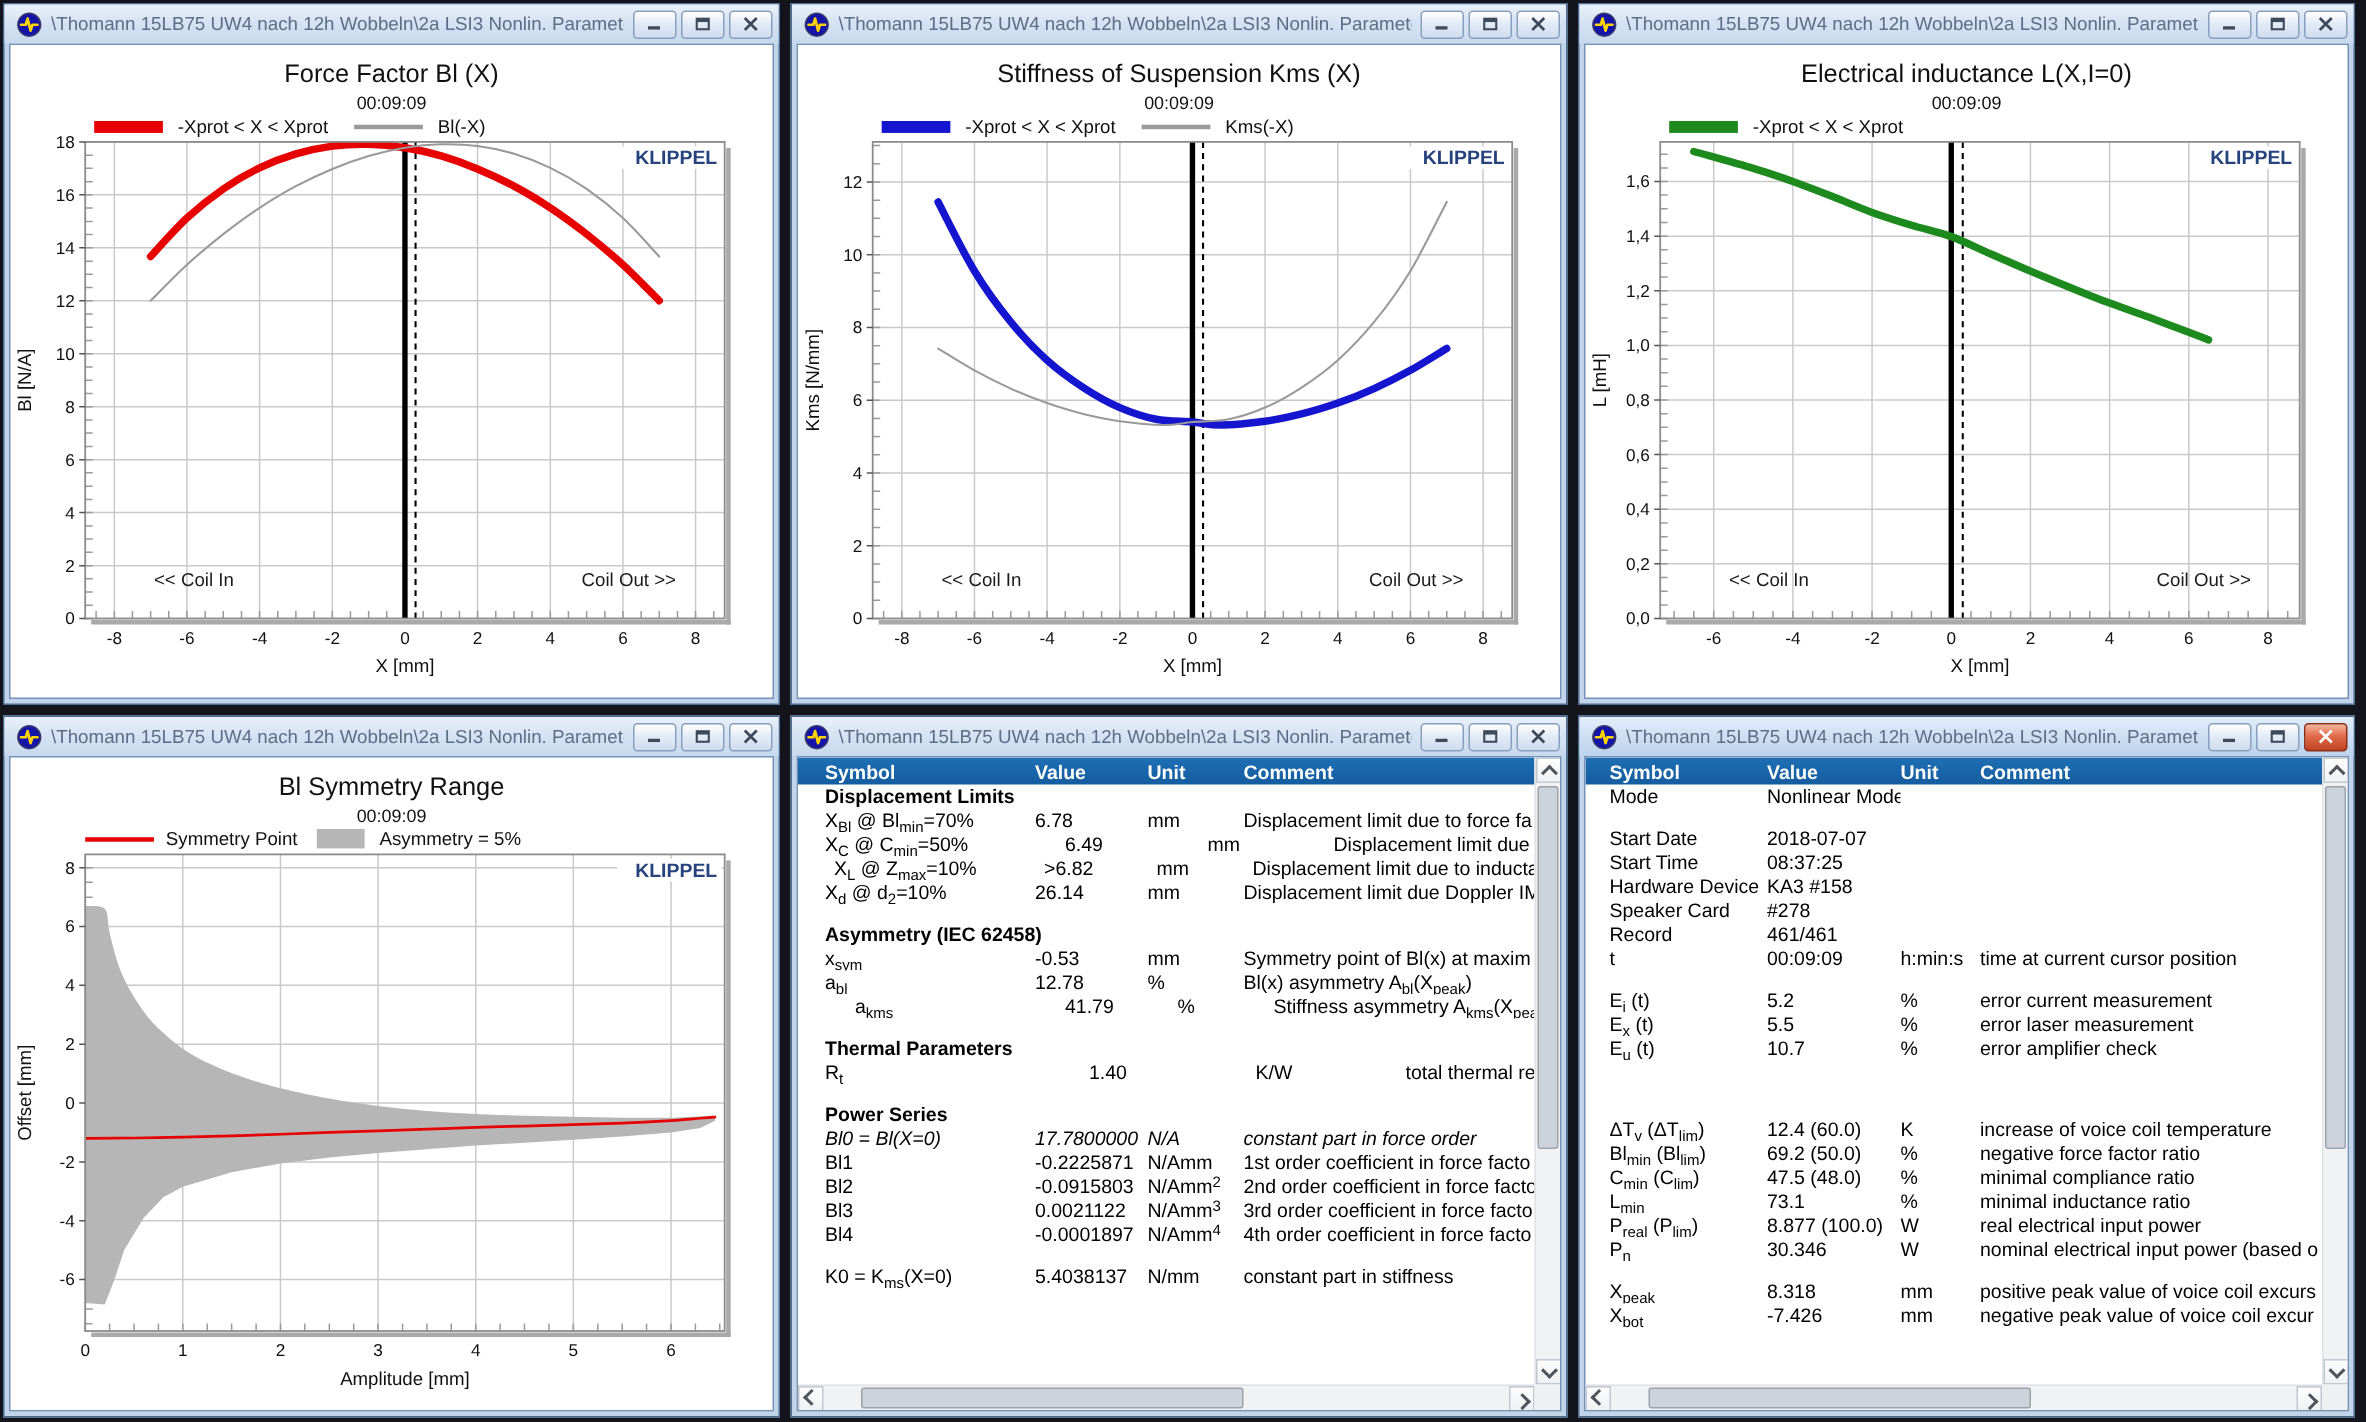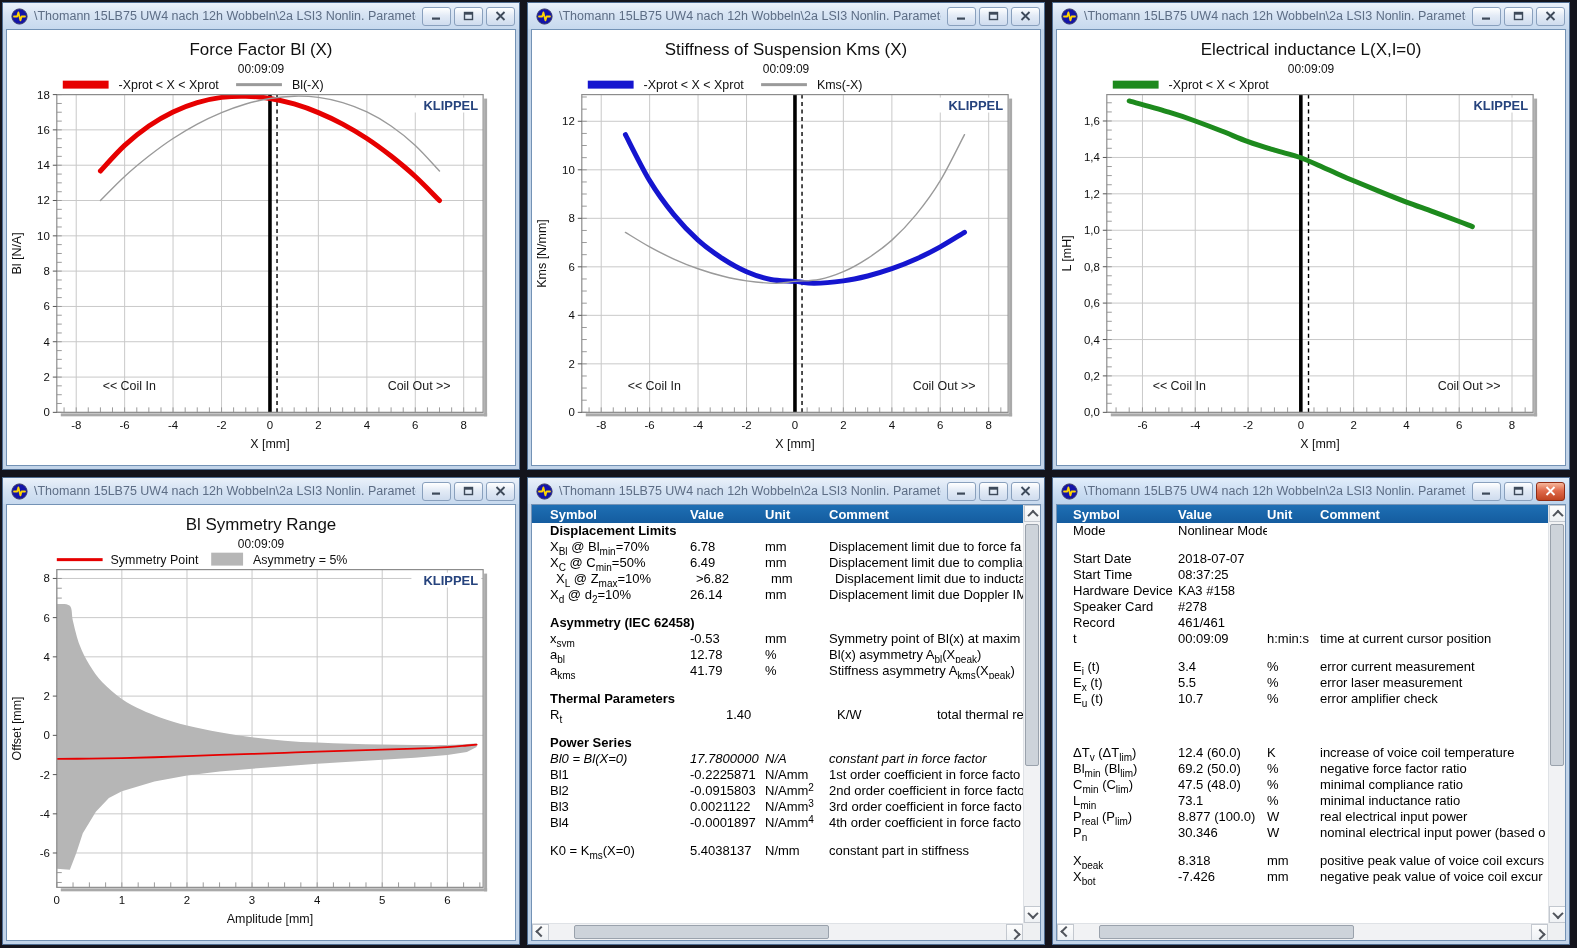--- a/index.html
+++ b/index.html
@@ -739,21 +739,21 @@
           <span>Comment</span>
         </div>
         <div class="tbl-body">
           <div class="tsection">Displacement Limits</div>
           <div class="trow" style="grid-template-columns: 140px 75px 64px 1fr;">
             <span>X<sub>Bl</sub> @ Bl<sub>min</sub>=70%</span>
             <span>6.78</span>
             <span>mm</span>
             <span>Displacement limit due to force fa</span>
           </div>
-          <div class="trow" style="grid-template-columns: 140px 75px 64px 1fr;">
+          <div class="trow" style="grid-template-columns: 140px 75px 64px 1fr; gap: 20px;">
             <span>X<sub>C</sub> @ C<sub>min</sub>=50%</span>
             <span>6.49</span>
             <span>mm</span>
             <span>Displacement limit due to complia</span>
           </div>
           <div class="trow" style="grid-template-columns: 140px 75px 64px 1fr; padding-left: 24px;">
             <span>X<sub>L</sub> @ Z<sub>max</sub>=10%</span>
             <span>&gt;6.82</span>
             <span>mm</span>
             <span>Displacement limit due to inductan</span>
@@ -771,41 +771,41 @@
             <span>-0.53</span>
             <span>mm</span>
             <span>Symmetry point of Bl(x) at maxim</span>
           </div>
           <div class="trow" style="grid-template-columns: 140px 75px 64px 1fr;">
             <span>a<sub>bl</sub></span>
             <span>12.78</span>
             <span>%</span>
             <span>Bl(x) asymmetry A<sub>bl</sub>(X<sub>peak</sub>)</span>
           </div>
-          <div class="trow" style="grid-template-columns: 140px 75px 64px 1fr;">
+          <div class="trow" style="grid-template-columns: 140px 75px 64px 1fr; margin-left: 20px;">
             <span>a<sub>kms</sub></span>
             <span>41.79</span>
             <span>%</span>
             <span>Stiffness asymmetry A<sub>kms</sub>(X<sub>peak</sub>)</span>
           </div>
           <div class="tblank"></div>
           <div class="tsection">Thermal Parameters</div>
           <div class="trow" style="grid-template-columns: 140px 75px 64px 1fr; gap: 36px;">
             <span>R<sub>t</sub></span>
             <span>1.40</span>
             <span>K/W</span>
             <span>total thermal resistance of voice c</span>
           </div>
           <div class="tblank"></div>
           <div class="tsection">Power Series</div>
           <div class="trow" style="grid-template-columns: 140px 75px 64px 1fr; font-style: italic;">
             <span>Bl0 = Bl(X=0)</span>
             <span>17.7800000</span>
             <span>N/A</span>
-            <span>constant part in force factor</span>
+            <span>constant part in force order</span>
           </div>
           <div class="trow" style="grid-template-columns: 140px 75px 64px 1fr;">
             <span>Bl1</span>
             <span>-0.2225871</span>
             <span>N/Amm</span>
             <span>1st order coefficient in force facto</span>
           </div>
           <div class="trow" style="grid-template-columns: 140px 75px 64px 1fr;">
             <span>Bl2</span>
             <span>-0.0915803</span>
@@ -929,21 +929,21 @@
           </div>
           <div class="trow" style="grid-template-columns: 105px 89px 53px 1fr;">
             <span>t</span>
             <span>00:09:09</span>
             <span>h:min:s</span>
             <span>time at current cursor position</span>
           </div>
           <div class="tblank"></div>
           <div class="trow" style="grid-template-columns: 105px 89px 53px 1fr;">
             <span>E<sub>i</sub> (t)</span>
-            <span>3.4</span>
+            <span>5.2</span>
             <span>%</span>
             <span>error current measurement</span>
           </div>
           <div class="trow" style="grid-template-columns: 105px 89px 53px 1fr;">
             <span>E<sub>x</sub> (t)</span>
             <span>5.5</span>
             <span>%</span>
             <span>error laser measurement</span>
           </div>
           <div class="trow" style="grid-template-columns: 105px 89px 53px 1fr;">

